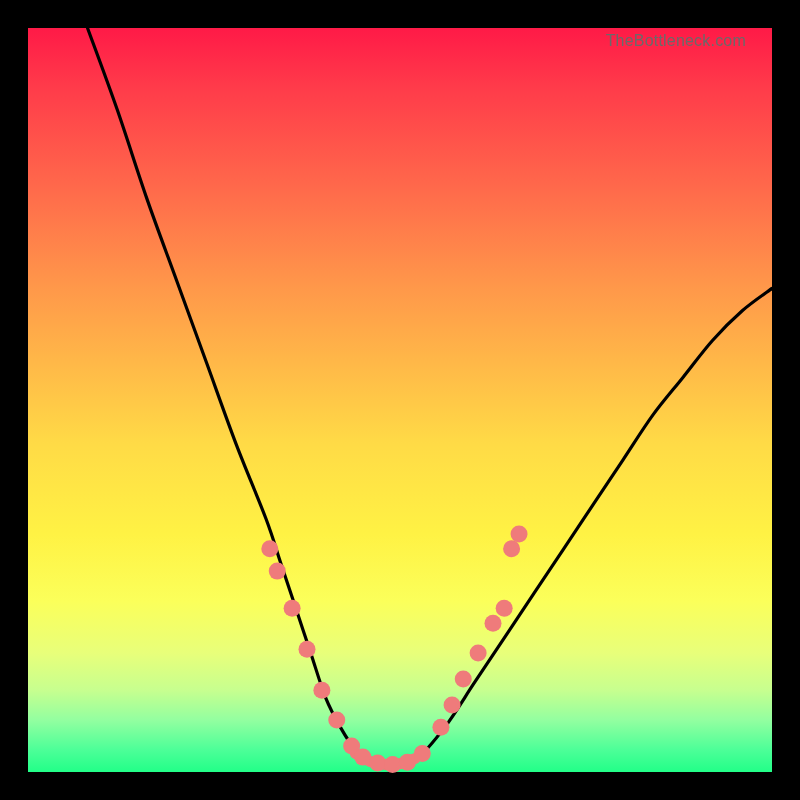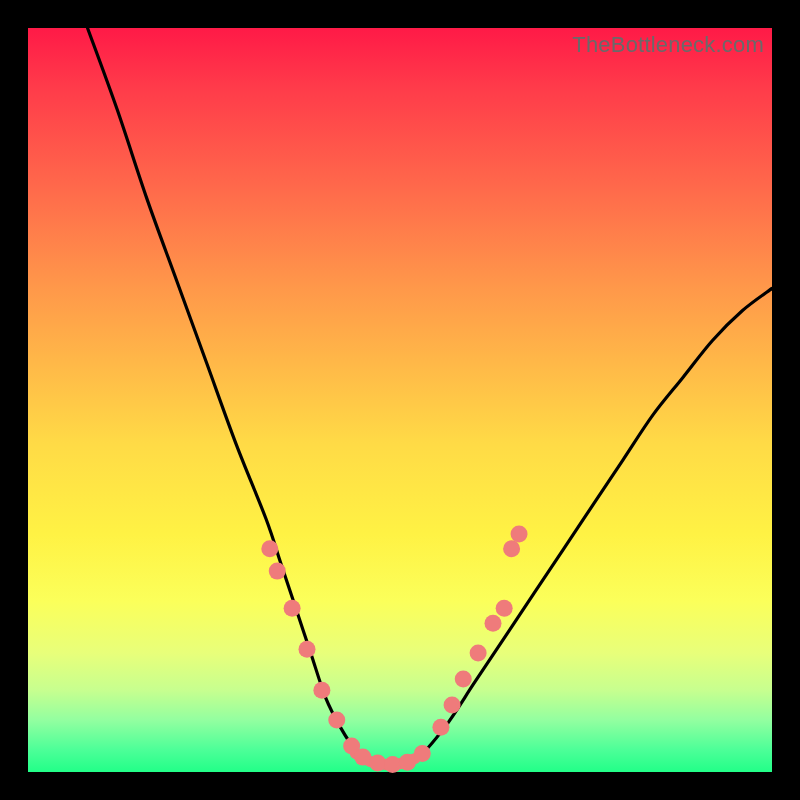--- a/index.html
+++ b/index.html
@@ -19,23 +19,23 @@
       #fff244 68%,
       #fbff5a 77%,
       #e8ff7a 84%,
       #c7ff8f 89%,
       #93ffa0 93%,
       #4dff98 97%,
       #22ff88 100%);
   }
   .watermark {
     position: absolute;
-    top: 4px; right: 8px;
+    top: 4px; right: 26px;
     color: #6a6a6a;
-    font-size: 22px;
+    font-size: 16px;
     font-weight: 400;
     letter-spacing: 0.2px;
     user-select: none;
   }
   svg.curve { position: absolute; left: 0; top: 0; width: 744px; height: 744px; overflow: visible; }
   .dot { fill: #ef7b7b; }
 </style>
 </head>
 <body>
 

